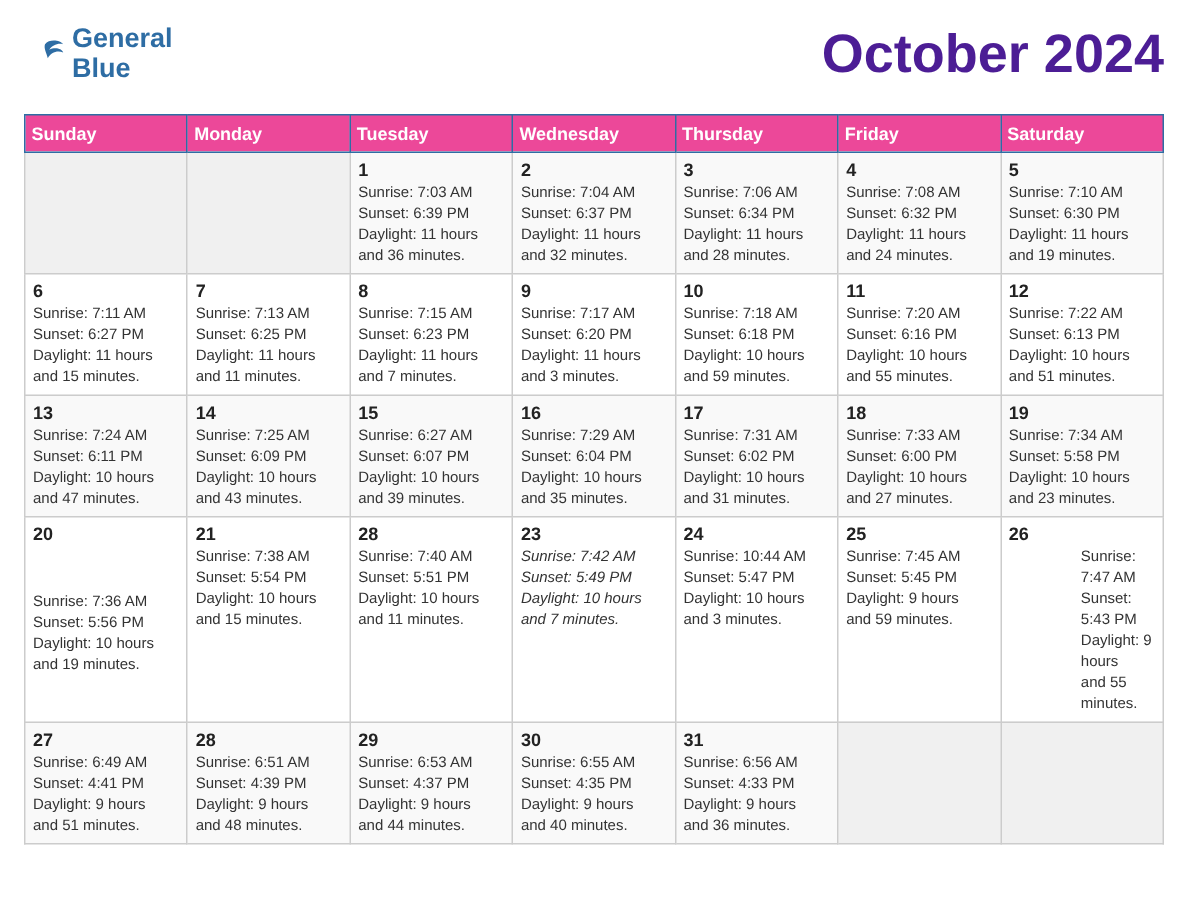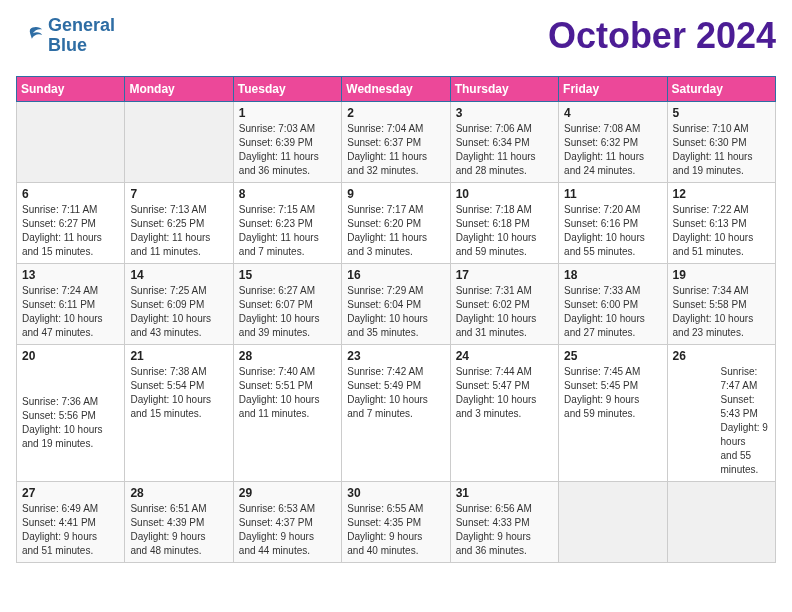--- a/index.html
+++ b/index.html
@@ -277,28 +277,28 @@
         </td>
         <td>
           <span class="day-number">28</span>
           <div class="cell-content" style="white-space: pre-line;">Sunrise: 7:40 AM
 Sunset: 5:51 PM
 Daylight: 10 hours
 and 11 minutes.</div>
         </td>
         <td>
           <span class="day-number">23</span>
-          <div class="cell-content" style="white-space: pre-line;">Sunrise: 7:42 AM
+          <div class="cell-content" style="white-space: pre-line; font-style: italic;">Sunrise: 7:42 AM
 Sunset: 5:49 PM
 Daylight: 10 hours
 and 7 minutes.</div>
         </td>
         <td>
           <span class="day-number">24</span>
-          <div class="cell-content" style="white-space: pre-line;">Sunrise: 7:44 AM
+          <div class="cell-content" style="white-space: pre-line;">Sunrise: 10:44 AM
 Sunset: 5:47 PM
 Daylight: 10 hours
 and 3 minutes.</div>
         </td>
         <td>
           <span class="day-number">25</span>
           <div class="cell-content" style="white-space: pre-line;">Sunrise: 7:45 AM
 Sunset: 5:45 PM
 Daylight: 9 hours
 and 59 minutes.</div>

